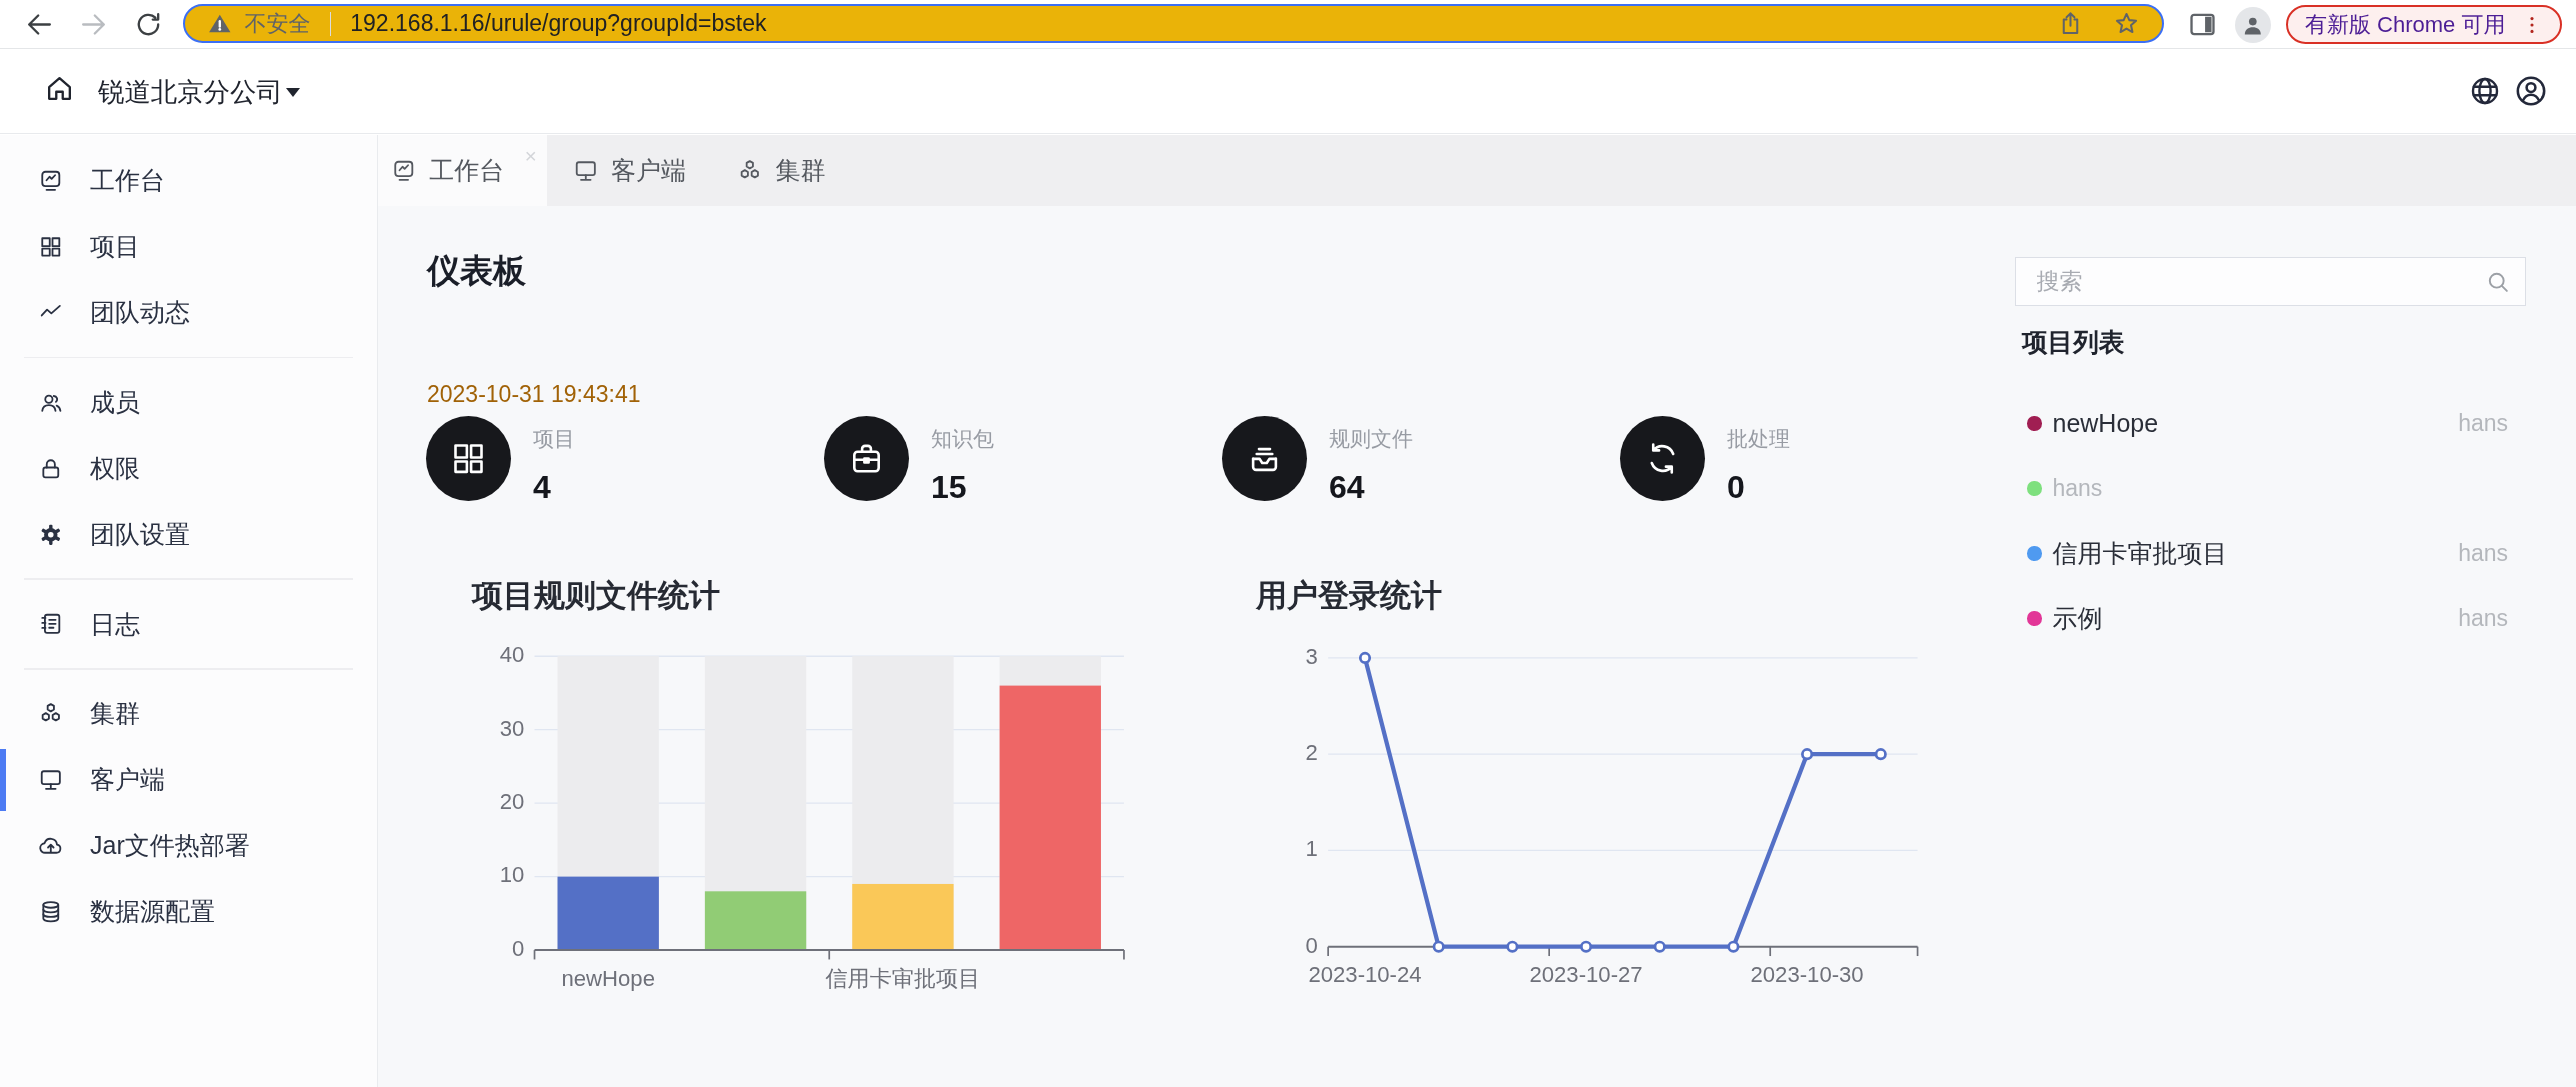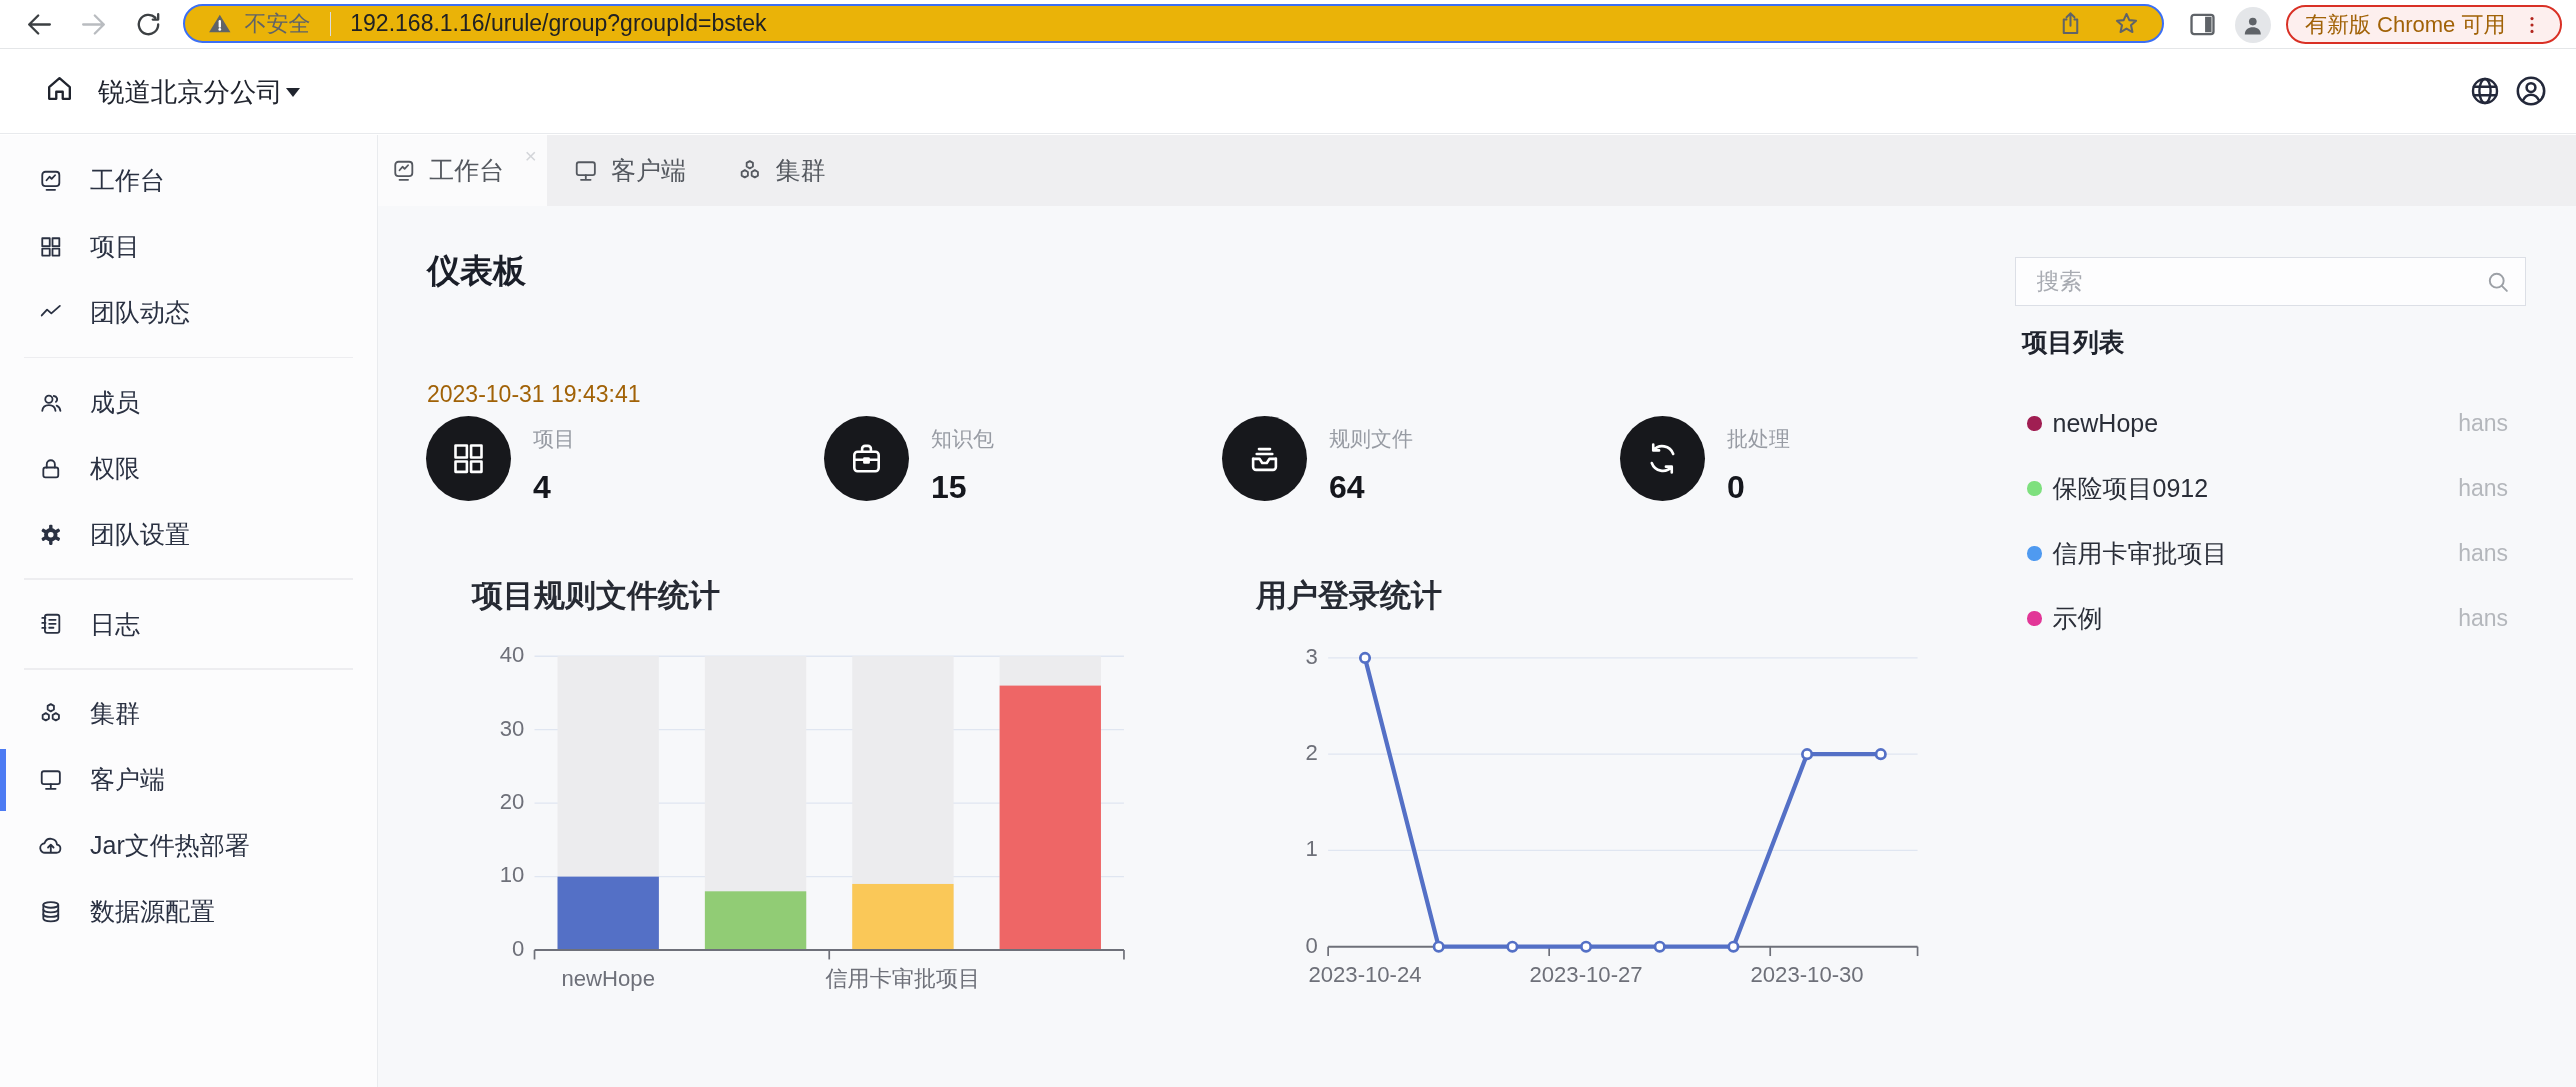--- a/index.html
+++ b/index.html
@@ -12,21 +12,21 @@
     border-bottom:1.7px solid #e4e6e8; }
   .nav-ic { position:absolute; top:9.4px; width:31px; height:31px; color:#3c4043; }
   #fwd-ic { color:#b9bcc0; }
   #url-pill { position:absolute; left:183px; top:4.3px; width:1981px; height:39px; background:#eab308;
     border:2.6px solid #3b6ff5; border-radius:22px; display:flex; align-items:center; padding:0 22px;justify-content:space-between; }
   #sec-label { font-size:22px; color:#5f6368; margin-left:12px; }
   .pill-div { width:1.7px; height:24px; background:#dadce0; margin:0 19px; }
   #url-text { font-size:23px; color:#202124; flex:1 1 auto; white-space:nowrap; overflow:hidden; }
   #chrome-pill { position:absolute; left:2286px; top:5.1px; height:39px; border:2.1px solid #d93025;
     border-radius:21px; background:#fdefee; display:flex; align-items:center; gap:15.3px; padding:0 17px; }
-  #chrome-pill span { font-size:22px; color:#a16207; white-space:nowrap; }
+  #chrome-pill span { font-size:22px; color:#4c1d95; white-space:nowrap; }
   #avatar-btn { position:absolute; left:2235px; top:6.8px; width:36px; height:36px; border-radius:50%;
     background:#e4e6e9; display:flex; align-items:center; justify-content:center; }
 
   
   #app-header { position:absolute; left:0; top:49px; width:2576px; height:85px; background:#fff;
     border-bottom:1.7px solid #e8eaed; }
   #workspace-title { position:absolute; left:90px; top:26.4px; font-size:26.4px; color:#20242e; font-weight:500;margin-left:8px; }
   #title-caret { position:absolute; left:286px; top:39px; width:0; height:0;
     border-left:7.7px solid transparent; border-right:7.7px solid transparent; border-top:9.4px solid #20242e; }
 
@@ -415,21 +415,20 @@
   </div>
   <div id="panel-title">项目列表</div>
   <div id="project-list">
       <div class="proj-row">
         <span class="dot" style="background:#a01e52"></span>
         <span class="pname">newHope</span>
         <span class="powner">hans</span>
       </div>
       <div class="proj-row">
         <span class="dot" style="background:#7ee07e"></span>
-        <span class="pname">保险项目0912</span>
         <span class="powner">hans</span>
       </div>
       <div class="proj-row">
         <span class="dot" style="background:#4f9af0"></span>
         <span class="pname">信用卡审批项目</span>
         <span class="powner">hans</span>
       </div>
       <div class="proj-row">
         <span class="dot" style="background:#e23697"></span>
         <span class="pname">示例</span>

